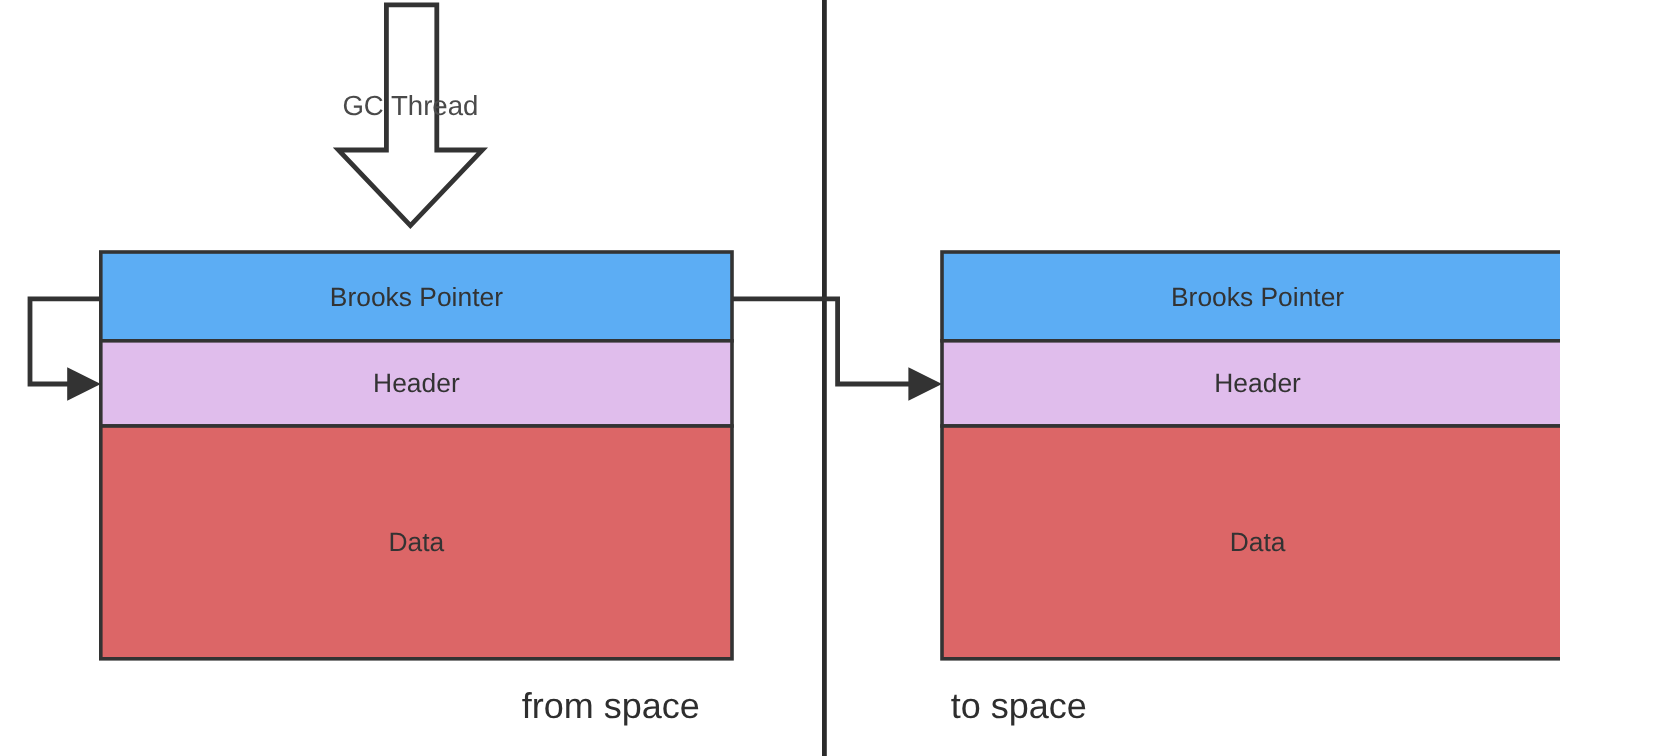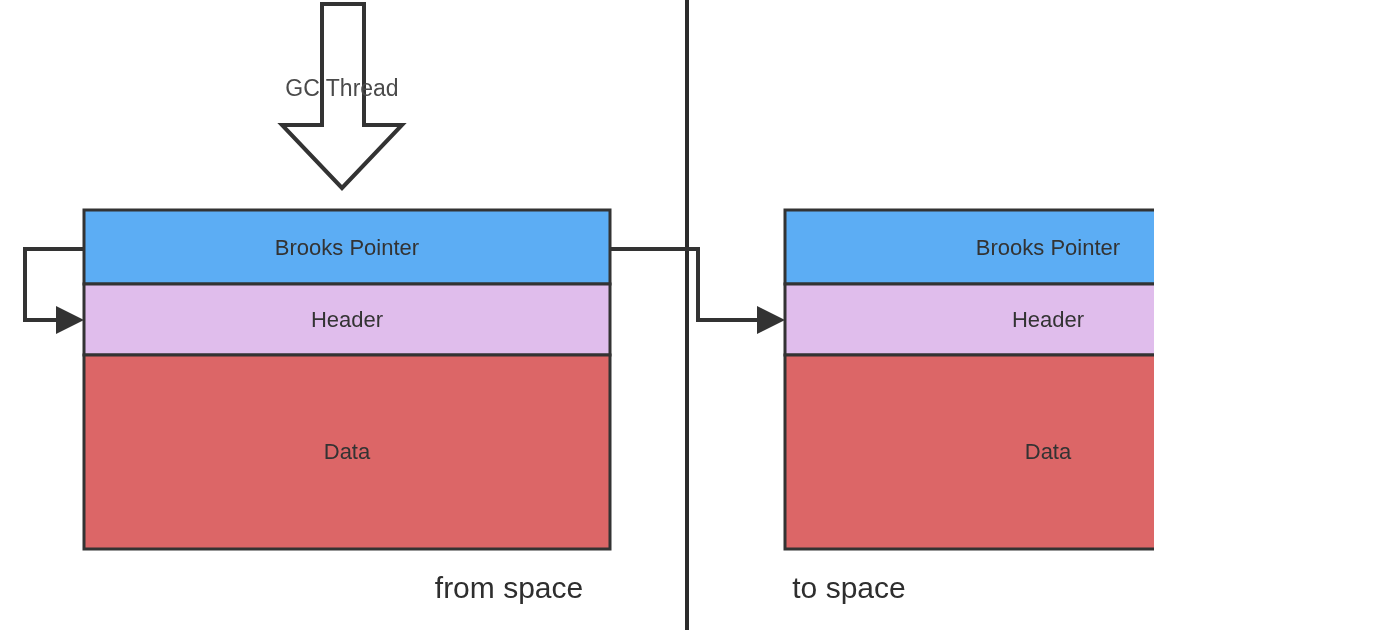--- a/index.html
+++ b/index.html
@@ -6,21 +6,21 @@
   html, body {
     margin: 0;
     padding: 0;
     background: #ffffff;
   }
   body {
     font-family: "Liberation Sans", sans-serif;
   }
   #diagram-root {
     position: relative;
-    width: 1154px;
+    width: 1300px;
     height: 630px;
     background: #ffffff;
     overflow: hidden;
   }
   #diagram-svg {
     position: absolute;
     top: 0;
     left: 0;
     width: 1386px;
     height: 630px;

